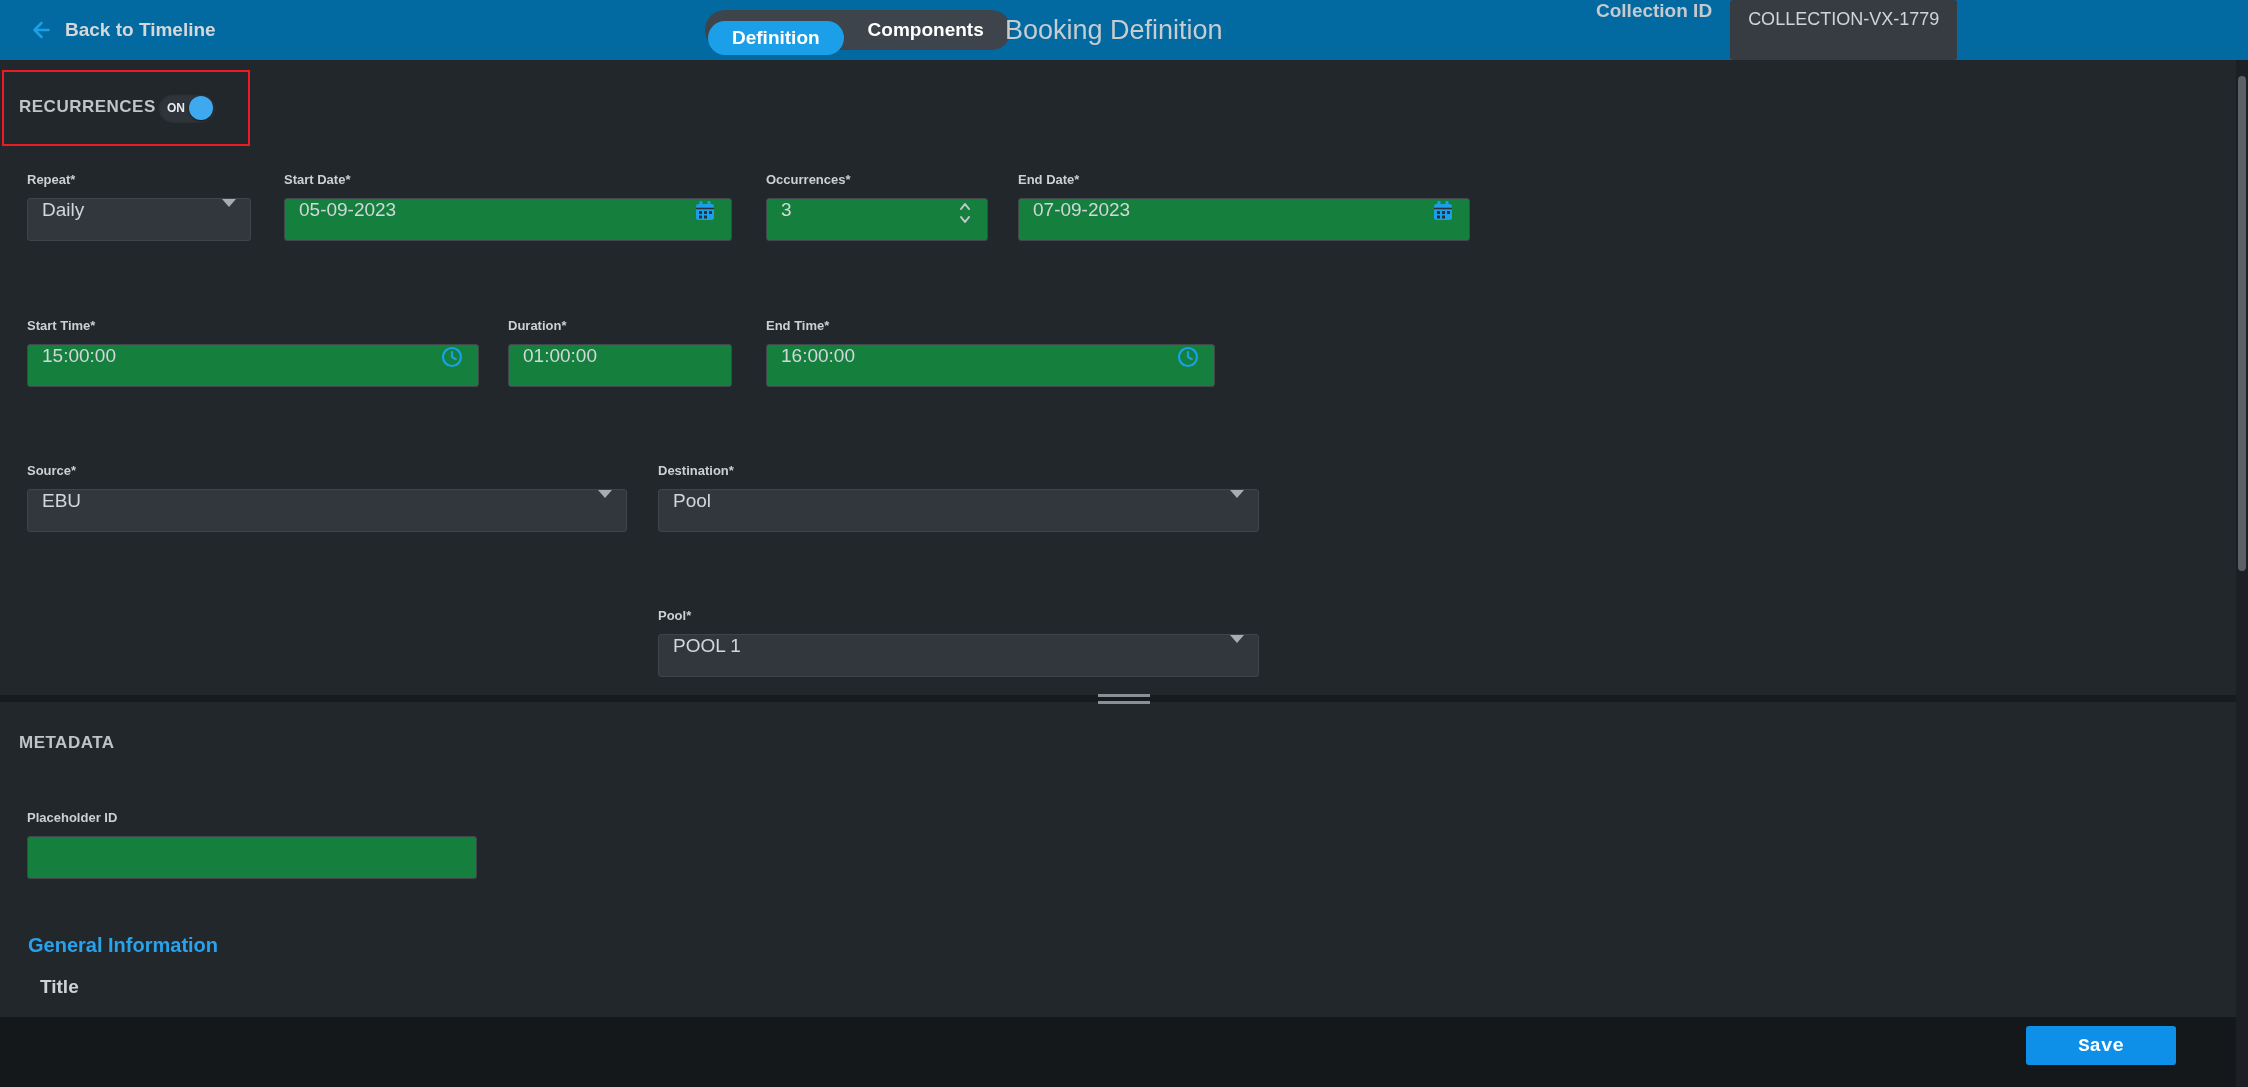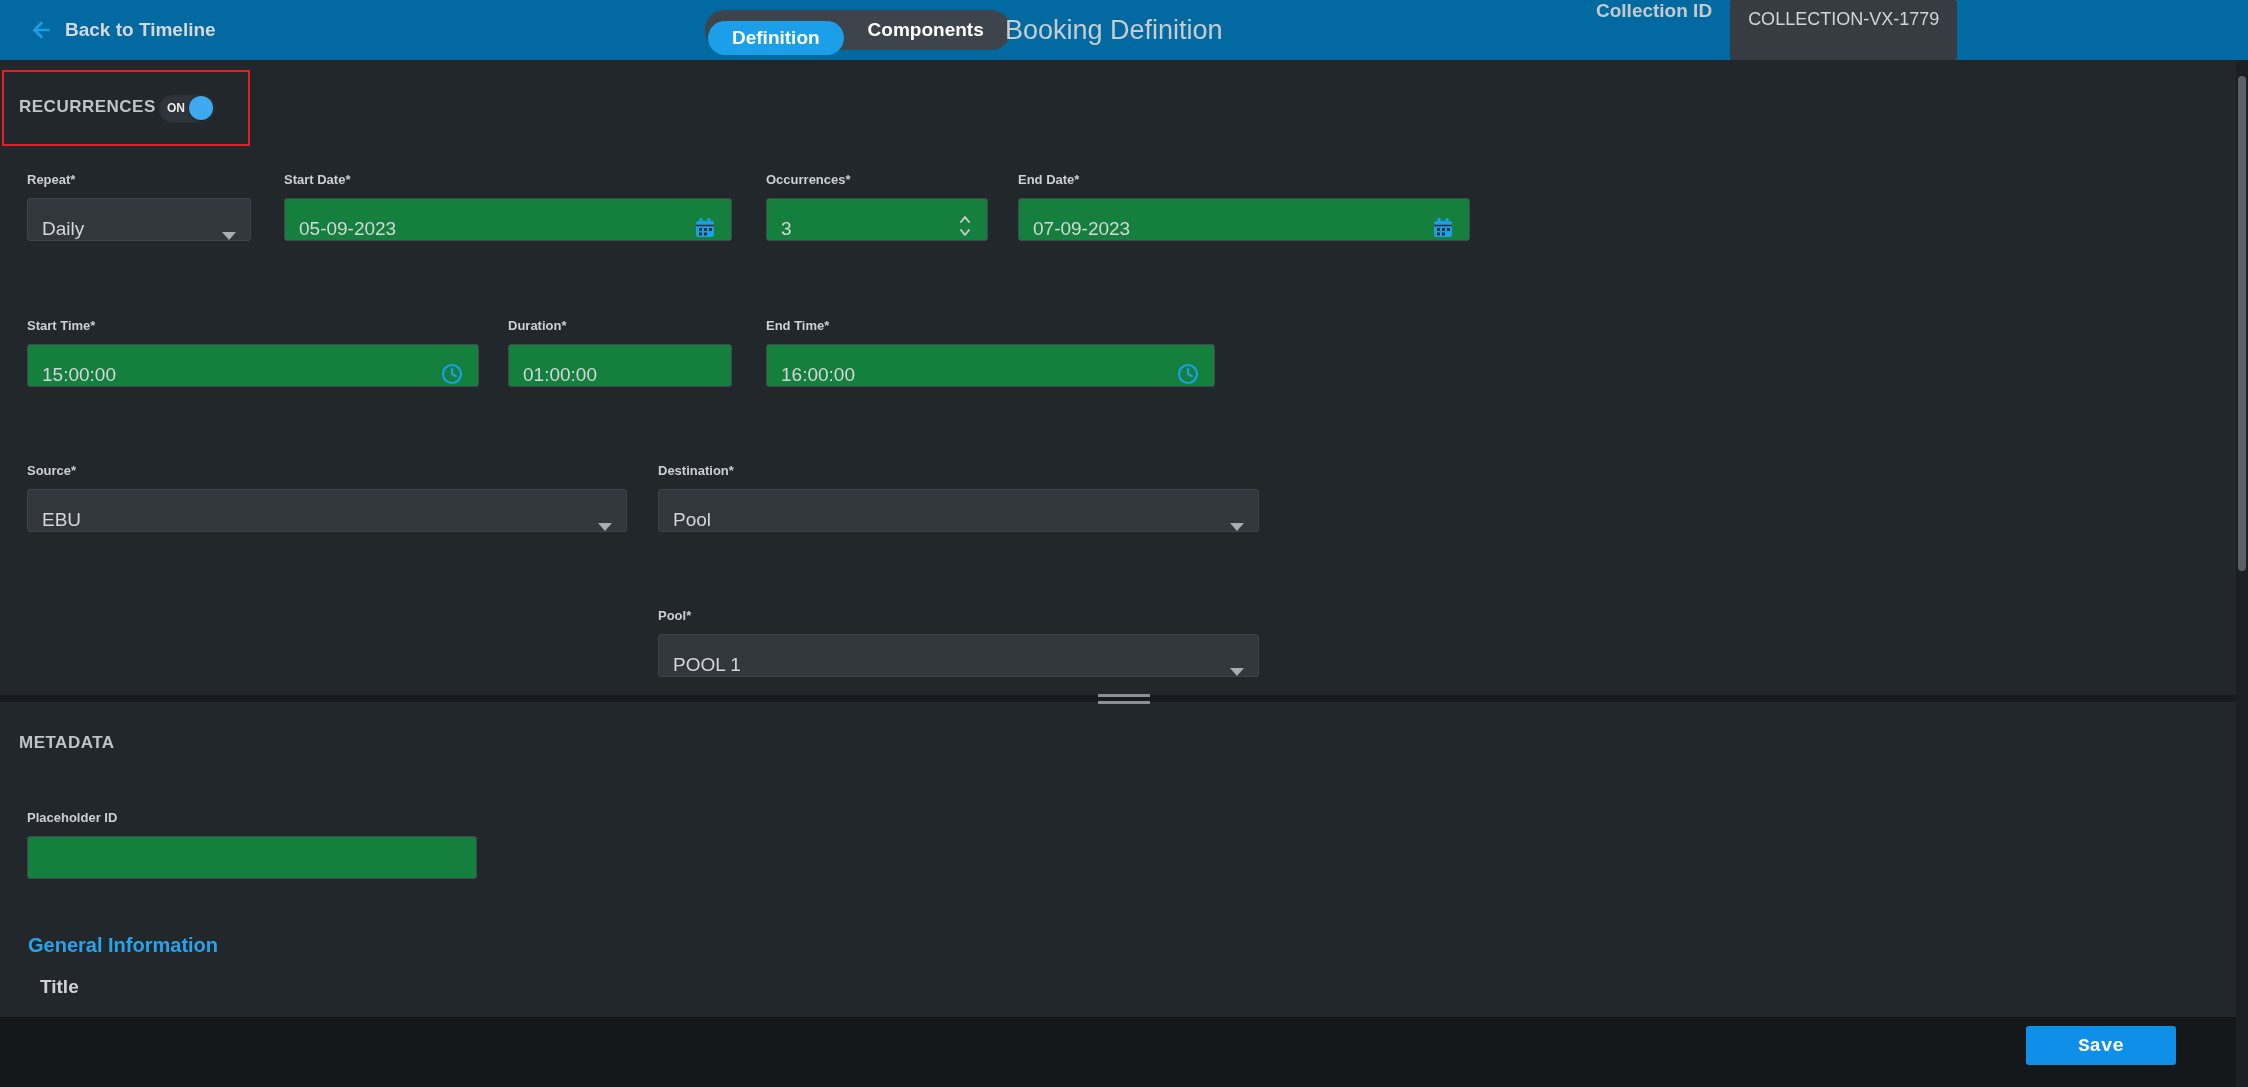--- a/index.html
+++ b/index.html
@@ -92,21 +92,21 @@
     box-shadow: 0 1px 2px rgba(0,0,0,.5);
   }
   
   .field { position: absolute; }
   .field-label {
     font-size: 13px; font-weight: bold; color: #ccd0d4;
     height: 27px; line-height: 27px; margin-bottom: 5px;
   }
   .control {
     height: 43px; border-radius: 3px;
-    display: flex; align-items: flex-end; padding: 0 14px;
+    display: flex; align-items: flex-start; padding: 0 14px;
     font-size: 19px; color: #d3d6da;
   }
   .control.select { background: #31373C; border: 1px solid #3E444A; cursor: pointer; }
   .control.textctl { background: #15803d; border: 1px solid #41474D; }
   .text-input {
     flex: 1; min-width: 0; background: transparent; border: none; outline: none;
     color: #d3d6da; font-size: 19px; font-family: "Liberation Sans", sans-serif;
     padding: 0;
   }
   .ctl-value { flex: 1; }

